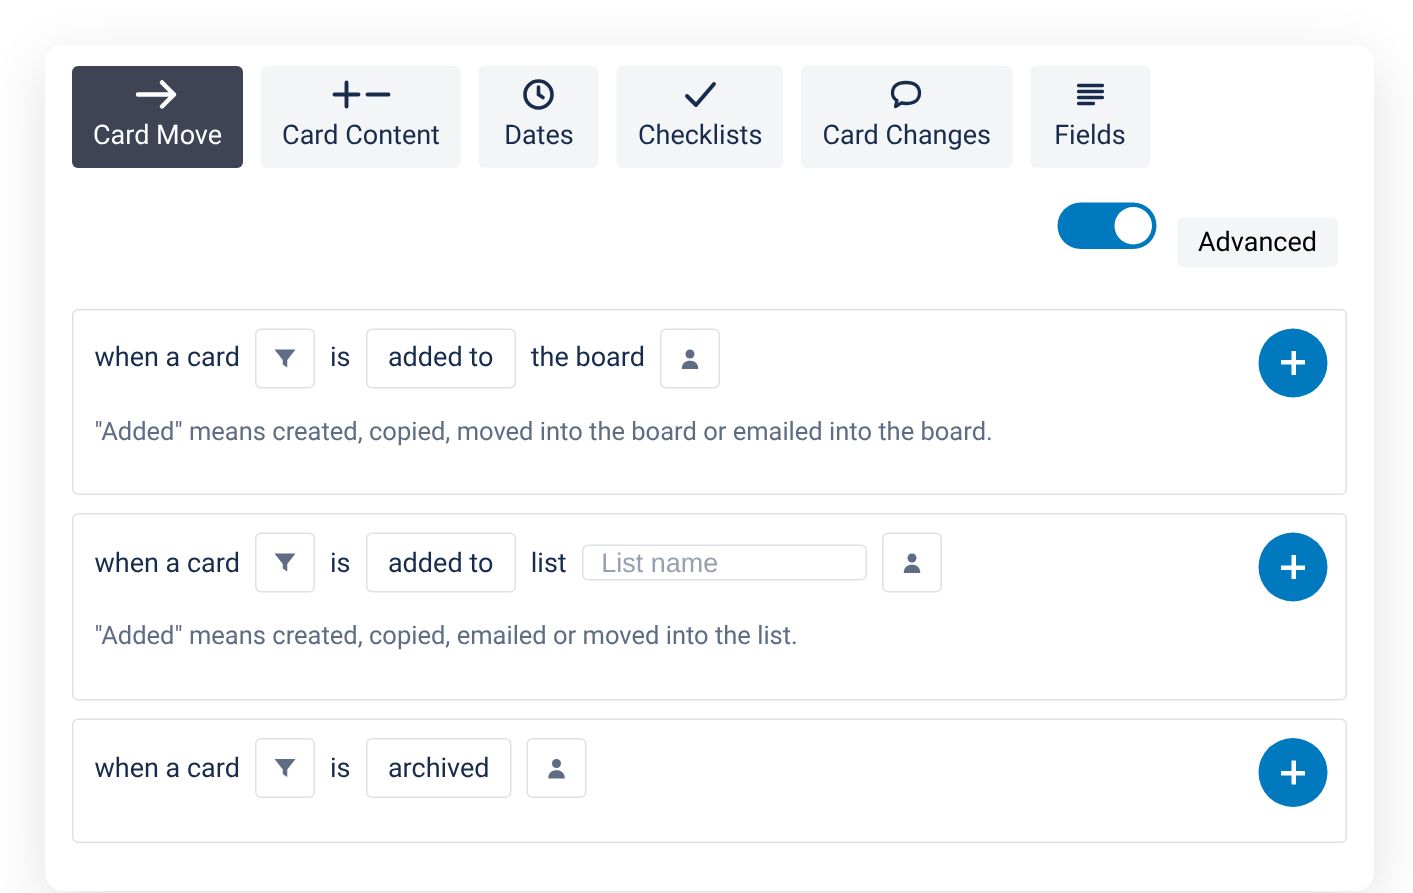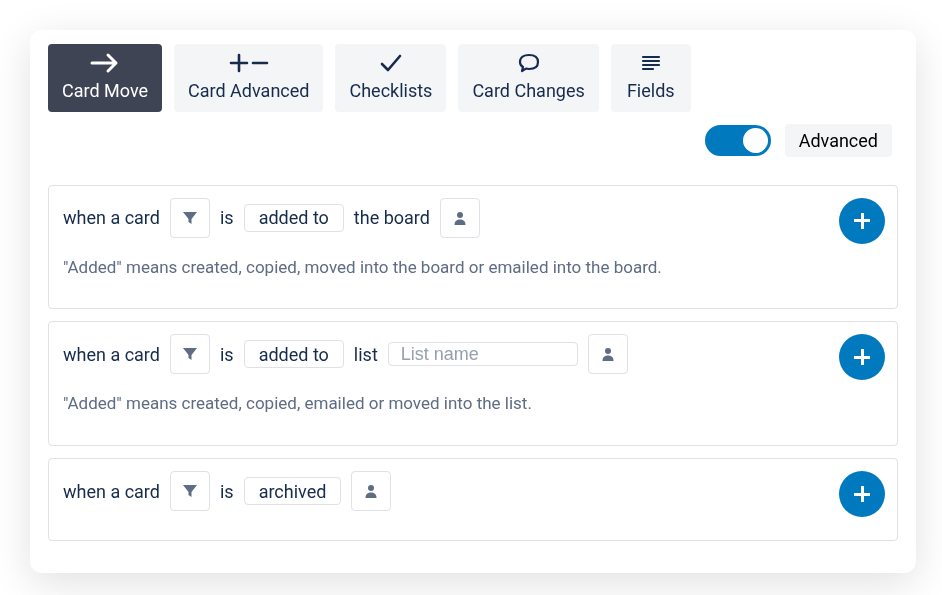--- a/index.html
+++ b/index.html
@@ -72,20 +72,21 @@
     height: 25px;
     background: #fff;
     border-radius: 50%;
   }
   .adv-label {
     background: #f4f5f7;
     color: #000;
     padding: 6px 14px;
     border-radius: 4px;
     font-size: 18px;
+    margin-top: 21px;
   }
   .rule {
     border: 1px solid #dfe1e6;
     border-radius: 4px;
     padding: 12px 14px 29px 14px;
     margin-bottom: 12px;
     position: relative;
   }
   .rule-row {
     display: flex;
@@ -109,21 +110,21 @@
     border-radius: 4px;
     background: #fff;
     display: flex;
     align-items: center;
     justify-content: center;
     cursor: pointer;
     color: #5e6c84;
   }
   .sq-btn svg { display: block; }
   .chip {
-    height: 28px;
+    height: 40px;
     padding: 0 14px;
     border: 1px solid #dfe1e6;
     border-radius: 4px;
     background: #fff;
     display: flex;
     align-items: center;
     justify-content: center;
     cursor: pointer;
     color: #172b4d;
     font-size: 18px;
@@ -175,21 +176,30 @@
           </svg>
       </span>
       <span class="txt">Card Move</span>
     </div>
     <div class="tab">
       <span class="icon">
         <svg width="44" height="22" viewBox="0 0 44 22" fill="none">
             <path d="M12 3 V19 M4 11 H20 M26 11 H40" stroke="#172b4d" stroke-width="2.6" stroke-linecap="round"></path>
           </svg>
       </span>
-      <span class="txt">Card Advanced</span>
+      <span class="txt">Card Content</span>
+    </div>
+    <div class="tab">
+      <span class="icon">
+        <svg width="24" height="24" viewBox="0 0 24 24" fill="none">
+            <circle cx="12" cy="12" r="9" stroke="#172b4d" stroke-width="2.4"></circle>
+            <path d="M12 7 V12 L15 14" stroke="#172b4d" stroke-width="2.4" stroke-linecap="round"></path>
+          </svg>
+      </span>
+      <span class="txt">Dates</span>
     </div>
     <div class="tab">
       <span class="icon">
         <svg width="26" height="22" viewBox="0 0 26 22" fill="none">
             <path d="M4 12 L10 18 L22 4" stroke="#172b4d" stroke-width="2.6" stroke-linecap="round" stroke-linejoin="round"></path>
           </svg>
       </span>
       <span class="txt">Checklists</span>
     </div>
     <div class="tab">

